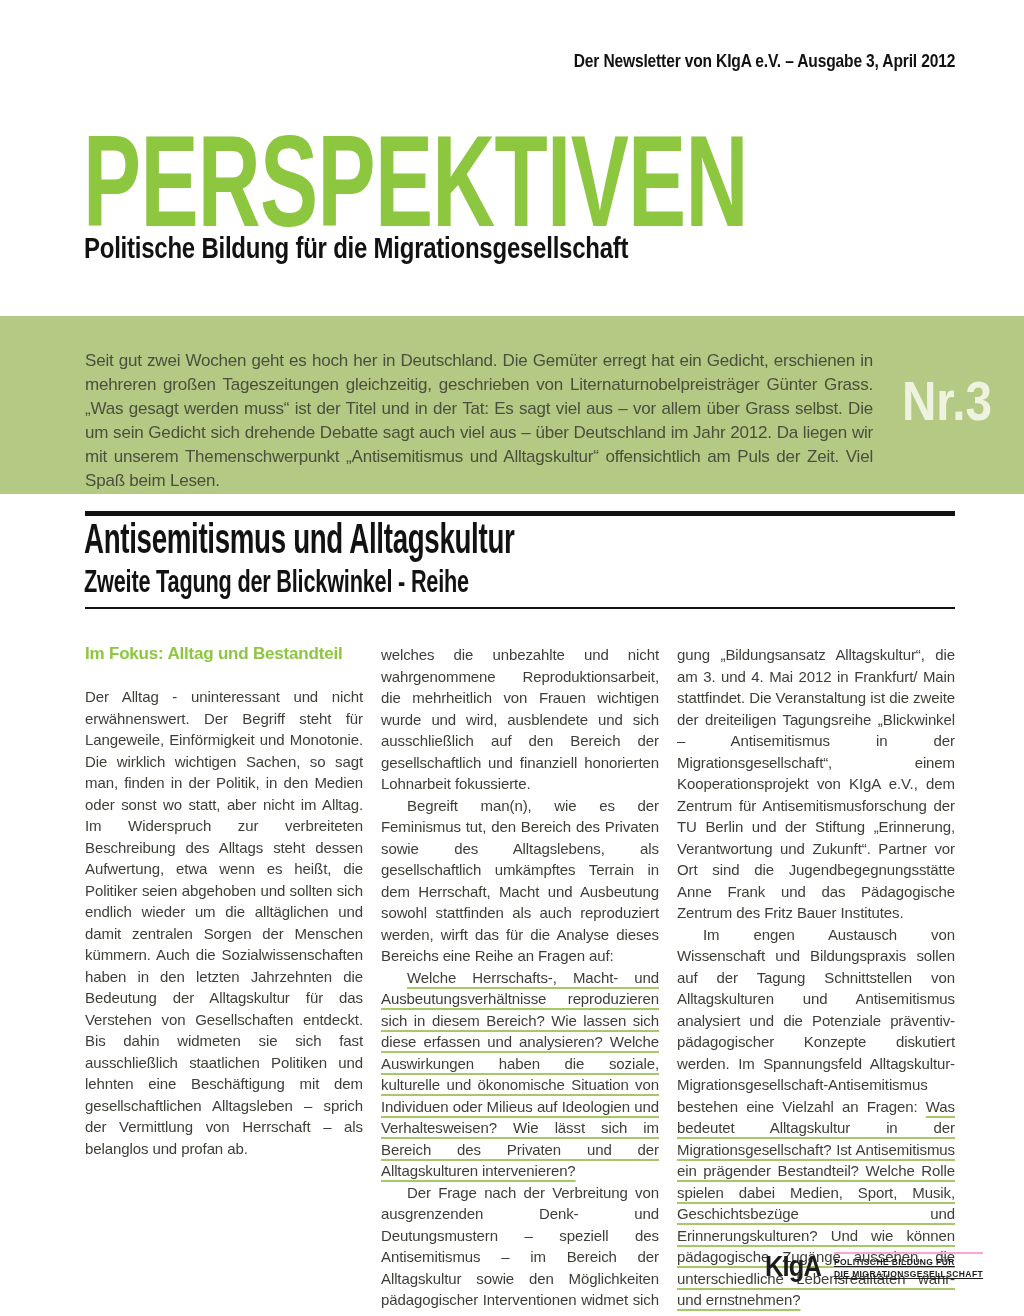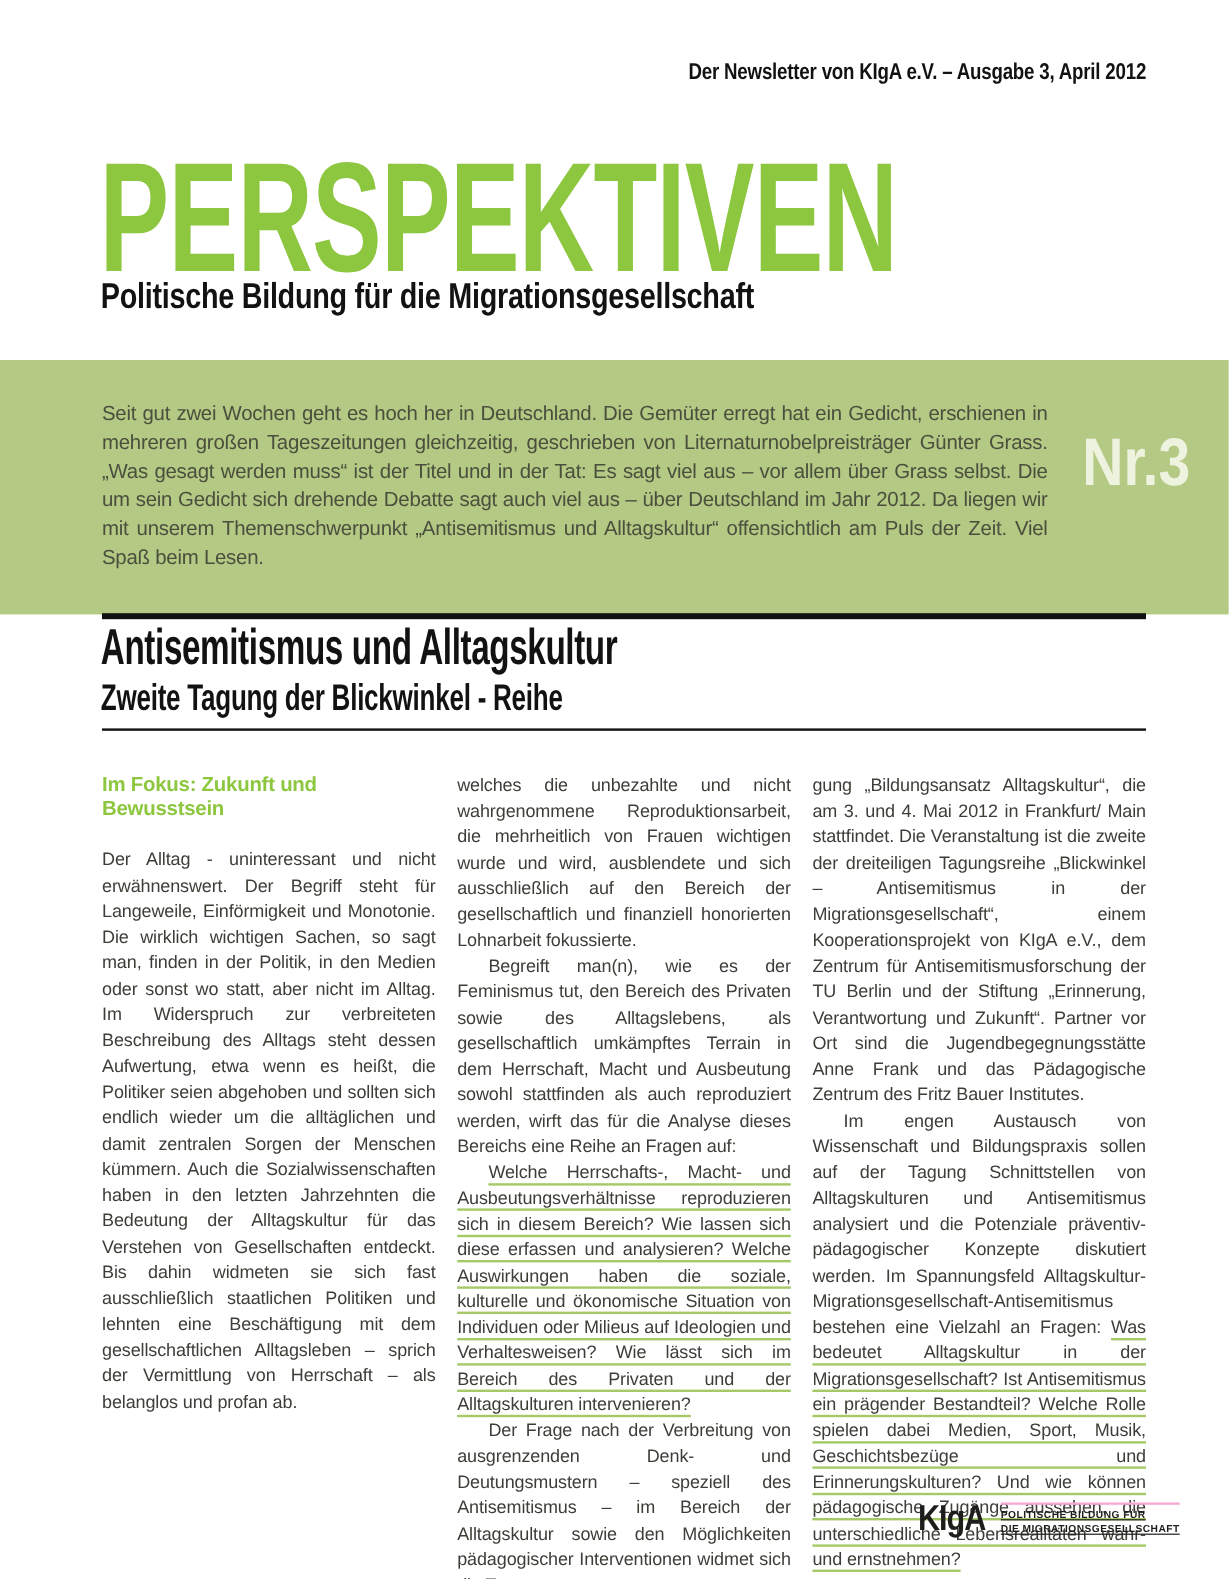--- a/index.html
+++ b/index.html
@@ -29,22 +29,22 @@
   }
   .brand-subtitle {
     position: absolute; left: 84px; top: 231px;
     font-size: 30px; font-weight: bold; color: #121212;
     letter-spacing: -0.3px; white-space: nowrap;
     transform: scaleX(0.80); transform-origin: left top;
   }
 
   
   .banner {
-    position: absolute; left: 0; top: 300px;
-    width: 1024px; height: 212px;
+    position: absolute; left: 0; top: 316px;
+    width: 1024px; height: 178px;
     background: var(--banner-green, #b4c983);
   }
   .banner-text {
     position: absolute; left: 85px; top: 33px; width: 788px; margin: 0;
     font-size: 17px; line-height: 24px; text-align: justify;
     color: var(--banner-text, #4b4f3e);
     letter-spacing: -0.2px;
   }
   .issue-number {
     position: absolute; right: 32px; top: 57px;
@@ -137,21 +137,21 @@
     <div class="issue-number">Nr.3</div>
   </div>
 
   <div class="rule-thick"></div>
   <h2 class="article-title">Antisemitismus und Alltagskultur</h2>
   <h3 class="article-subtitle">Zweite Tagung der Blickwinkel - Reihe</h3>
   <div class="rule-thin"></div>
 
   <div class="columns">
     <div class="col">
-      <h4 class="focus-heading">Im Fokus: Zukunft und Bewusstsein</h4>
+      <h4 class="focus-heading">Im Fokus: Alltag und Bestandteil</h4>
       <p>Der Alltag - uninteressant und nicht erwähnenswert. Der Begriff steht für Langeweile, Einförmigkeit und Monotonie. Die wirklich wichtigen Sachen, so sagt man, finden in der Politik, in den Medien oder sonst wo statt, aber nicht im Alltag. Im Widerspruch zur verbreiteten Beschreibung des Alltags steht dessen Aufwertung, etwa wenn es heißt, die Politiker seien abgehoben und sollten sich endlich wieder um die alltäglichen und damit zentralen Sorgen der Menschen kümmern. Auch die Sozialwissenschaften haben in den letzten Jahrzehnten die Bedeutung der Alltagskultur für das Verstehen von Gesellschaften entdeckt. Bis dahin widmeten sie sich fast ausschließlich staatlichen Politiken und lehnten eine Beschäftigung mit dem gesellschaftlichen Alltagsleben – sprich der Vermittlung von Herrschaft – als belanglos und profan ab.</p>
     </div>
     <div class="col">
       <p>welches die unbezahlte und nicht wahrgenommene Reproduktionsarbeit, die mehrheitlich von Frauen wichtigen wurde und wird, ausblendete und sich ausschließlich auf den Bereich der gesellschaftlich und finanziell honorierten Lohnarbeit fokussierte.</p>
       <p class="indent">Begreift man(n), wie es der Feminismus tut, den Bereich des Privaten sowie des Alltagslebens, als gesellschaftlich umkämpftes Terrain in dem Herrschaft, Macht und Ausbeutung sowohl stattfinden als auch reproduziert werden, wirft das für die Analyse dieses Bereichs eine Reihe an Fragen auf:</p>
       <p class="indent underlined">Welche Herrschafts-, Macht- und Ausbeutungsverhältnisse reproduzieren sich in diesem Bereich? Wie lassen sich diese erfassen und analysieren? Welche Auswirkungen haben die soziale, kulturelle und ökonomische Situation von Individuen oder Milieus auf Ideologien und Verhaltesweisen? Wie lässt sich im Bereich des Privaten und der Alltagskulturen intervenieren?</p>
       <p class="indent">Der Frage nach der Verbreitung von ausgrenzenden Denk- und Deutungsmustern – speziell des Antisemitismus – im Bereich der Alltagskultur sowie den Möglichkeiten pädagogischer Interventionen widmet sich die Ta-</p>
     </div>
     <div class="col">
       <p>gung „Bildungsansatz Alltagskultur“, die am 3. und 4. Mai 2012 in Frankfurt/ Main stattfindet. Die Veranstaltung ist die zweite der dreiteiligen Tagungsreihe „Blickwinkel – Antisemitismus in der Migrationsgesellschaft“, einem Kooperationsprojekt von KIgA e.V., dem Zentrum für Antisemitismusforschung der TU Berlin und der Stiftung „Erinnerung, Verantwortung und Zukunft“. Partner vor Ort sind die Jugendbegegnungsstätte Anne Frank und das Pädagogische Zentrum des Fritz Bauer Institutes.</p>

